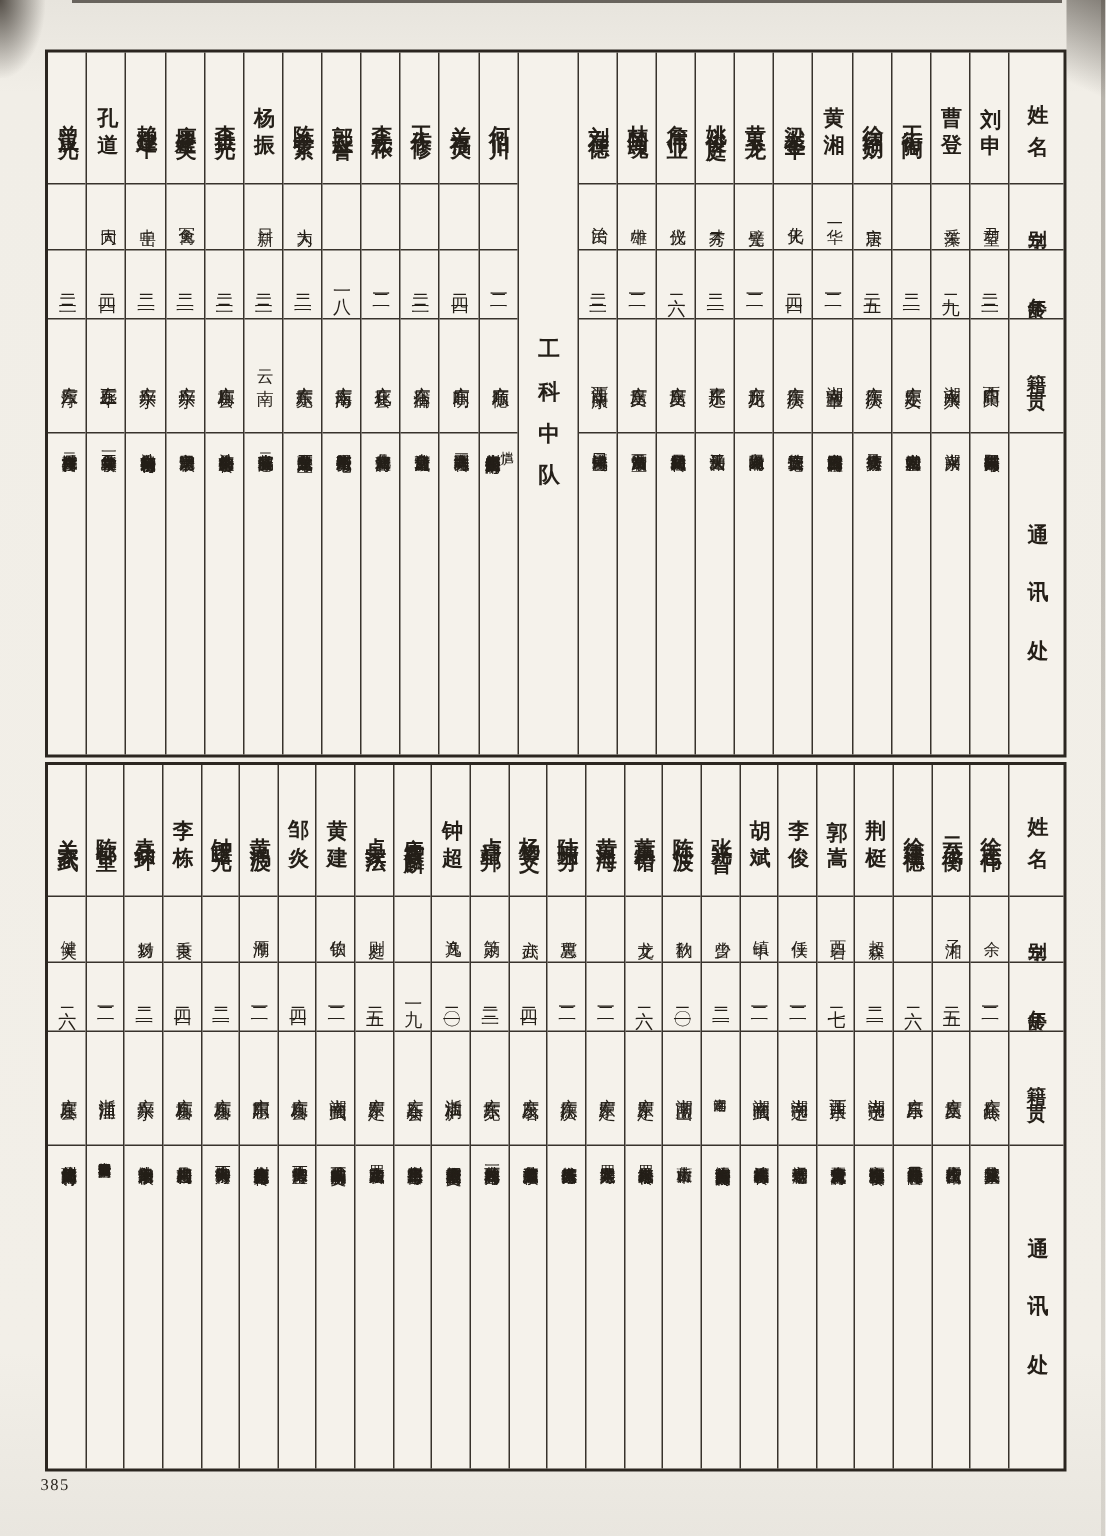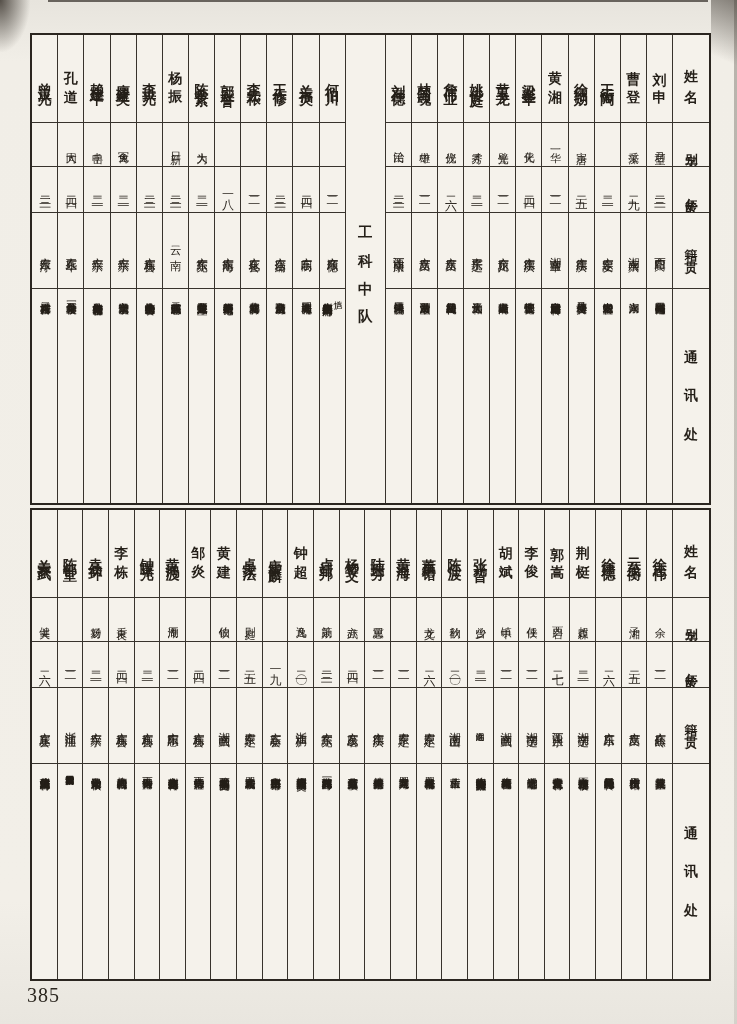--- a/index.html
+++ b/index.html
@@ -51,21 +51,21 @@
   .small{font-size:8.5px !important;line-height:10.5px !important;letter-spacing:0 !important;}
   .addr-note{font-size:8.5px;line-height:10.5px;}
 
   .h-name{font-size:14px;letter-spacing:1.5em;}
   .h-zi{font-size:12.5px;letter-spacing:.15em;}
   .h-age{font-size:12.5px;letter-spacing:.15em;}
   .h-origin{font-size:13px;letter-spacing:.9em;}
   .h-addr{font-size:14px;letter-spacing:2.8em;}
   .section-text{font-size:14.5px;font-weight:bold;letter-spacing:1.9em;line-height:38px;}
 
-  .page-num{position:absolute;left:27px;top:984px;font-size:20px;letter-spacing:1px;color:#2b261f;}
+  .page-num{position:absolute;left:27px;top:984px;font-size:11px;letter-spacing:1px;color:#2b261f;}
 </style>
 </head>
 <body>
 
 <div class="scan-top"></div>
 <div class="corner-tl"></div>
 <div class="corner-tr"></div>
 <div class="edge-right"></div>
 
 <div class="vtable" id="table-top">

